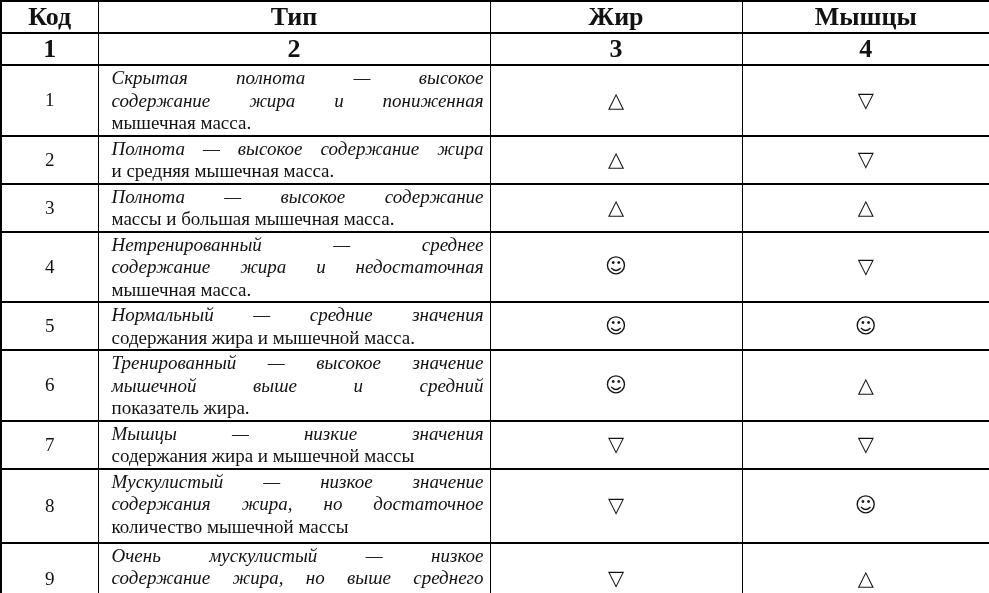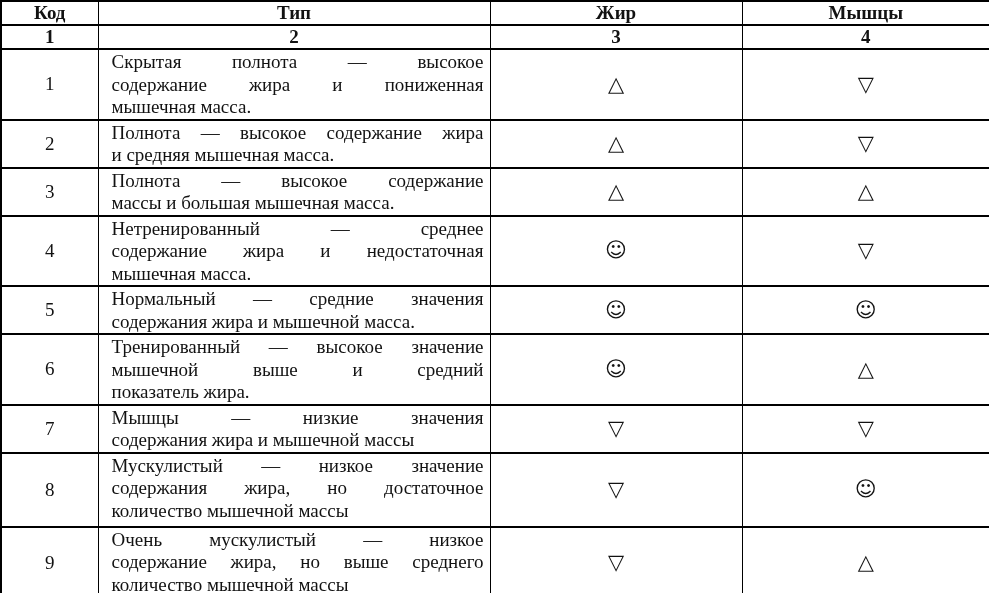--- a/index.html
+++ b/index.html
@@ -23,41 +23,42 @@
   th, td {
     border-left: 1px solid #000;
     border-right: 1px solid #000;
     border-top: 2px solid #000;
     border-bottom: 2px solid #000;
     padding: 0;
     overflow: hidden;
   }
   th {
     font-weight: bold;
-    font-size: 19px;
+    font-size: 26px;
     text-align: center;
     vertical-align: middle;
   }
   tr.head-row  { height: 24px; }
   tr.num-row   { height: 21px; }
   td.code-cell {
     text-align: center;
     vertical-align: middle;
     font-size: 19px;
   }
   td.type-cell {
     vertical-align: top;
     padding: 1px 6px 0 13px;
     font-size: 19px;
     line-height: 22.5px;
   }
   td.type-cell .jline {
     text-align: justify;
     text-align-last: justify;
     white-space: normal;
+    font-style: italic;
   }
   td.type-cell .lastline {
     text-align: left;
   }
   td.symbol-cell {
     text-align: center;
     vertical-align: middle;
     font-family: "DejaVu Sans", sans-serif;
     font-size: 21px;
     line-height: 1;

